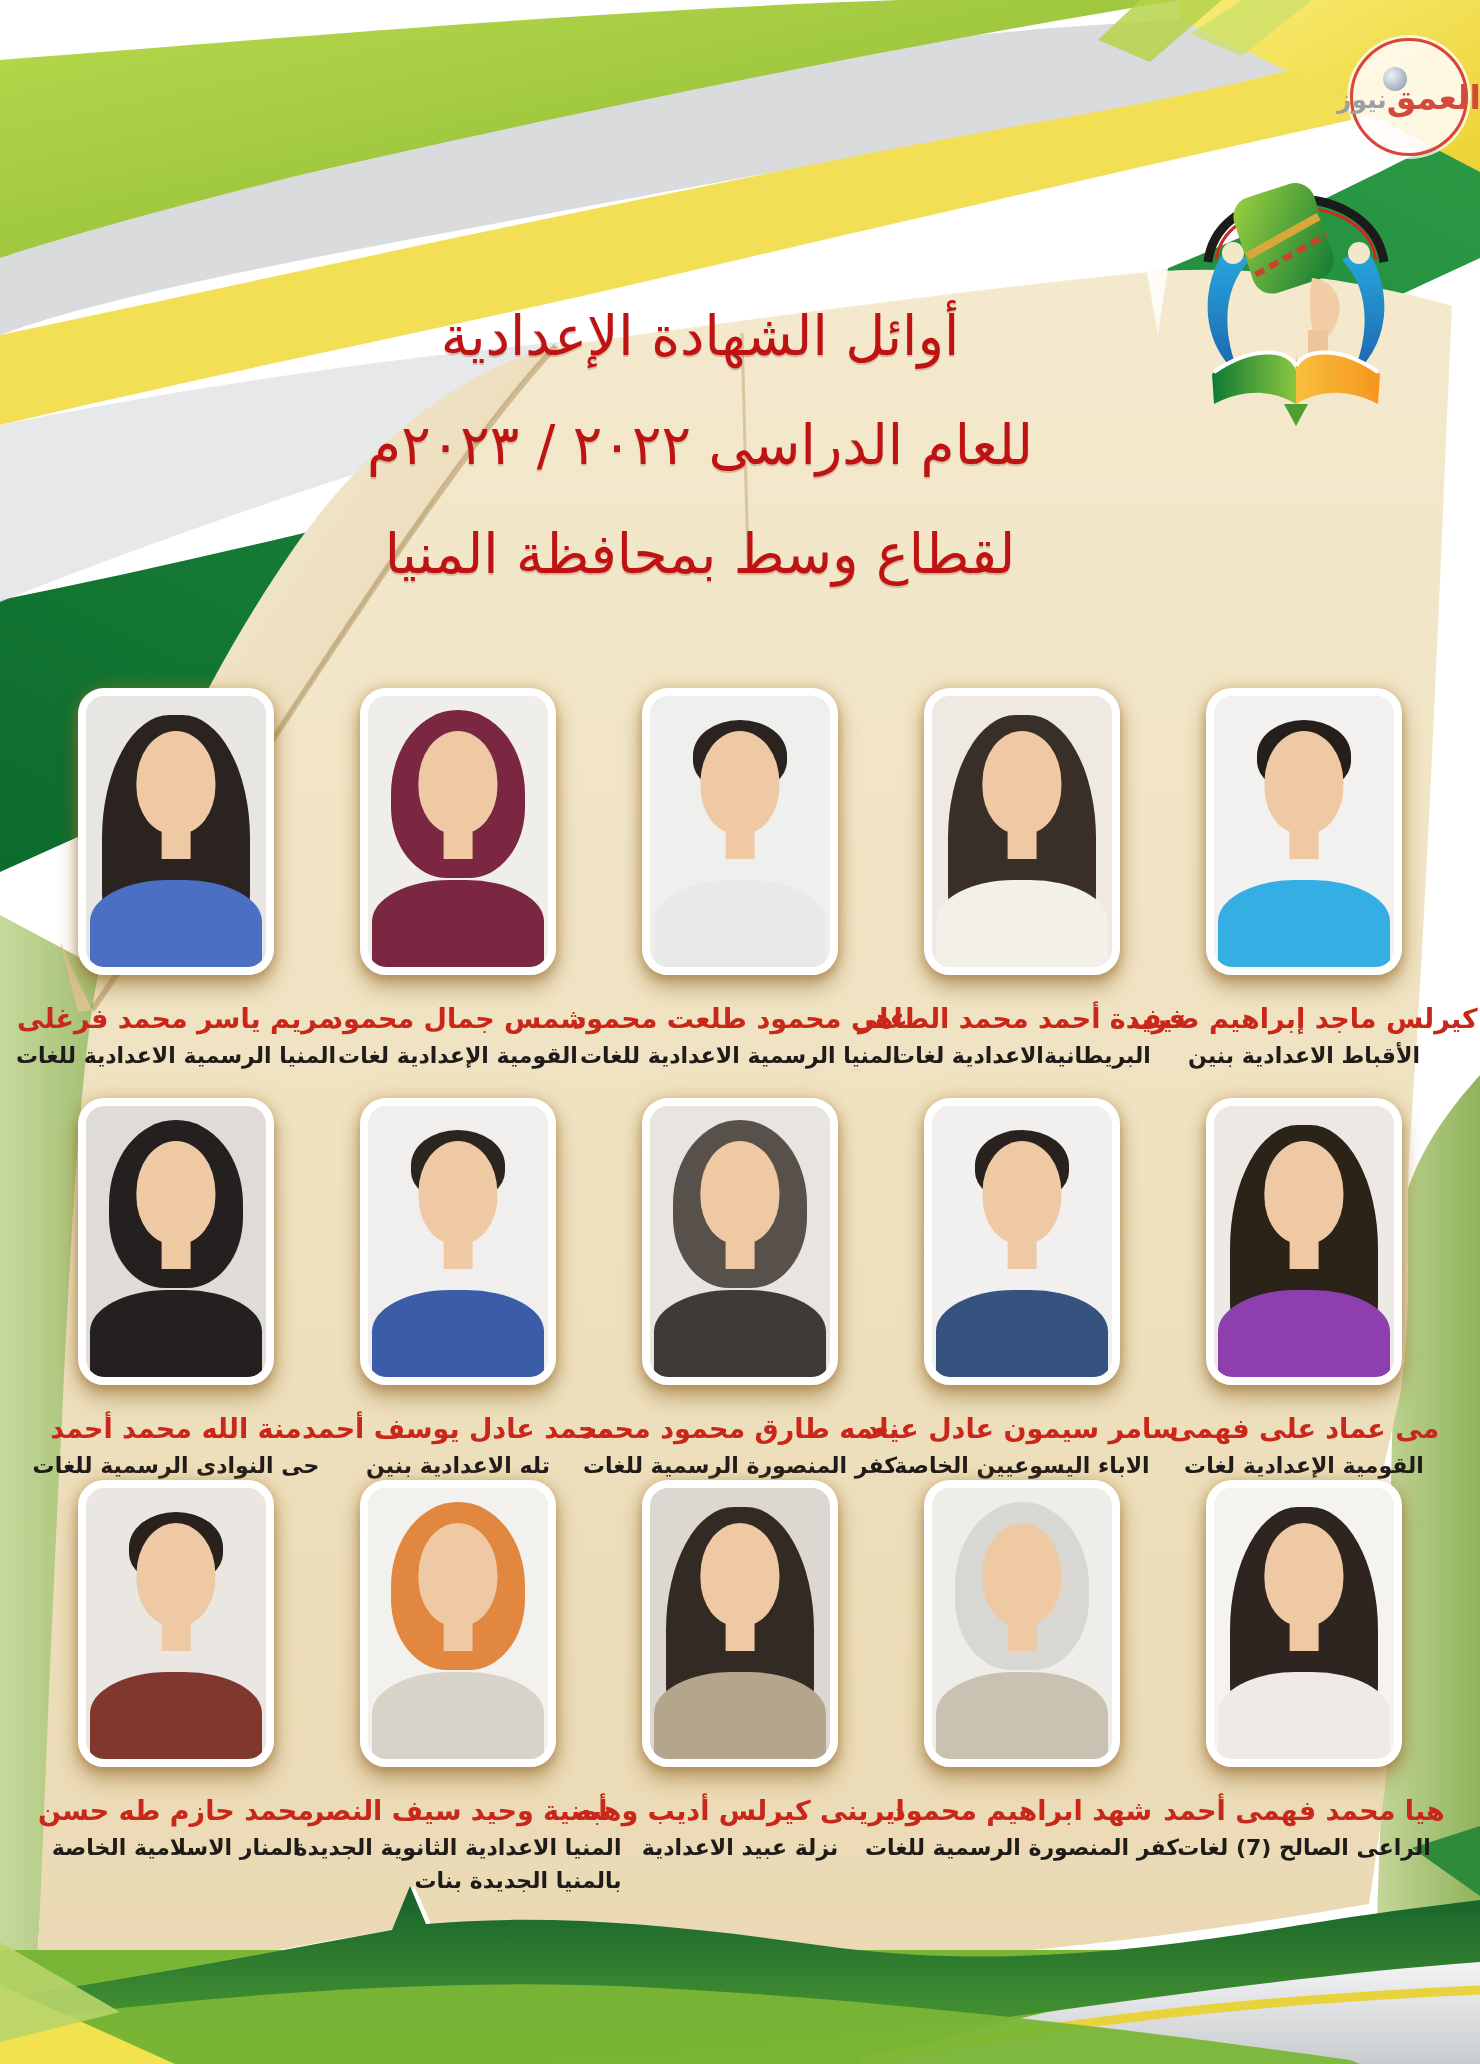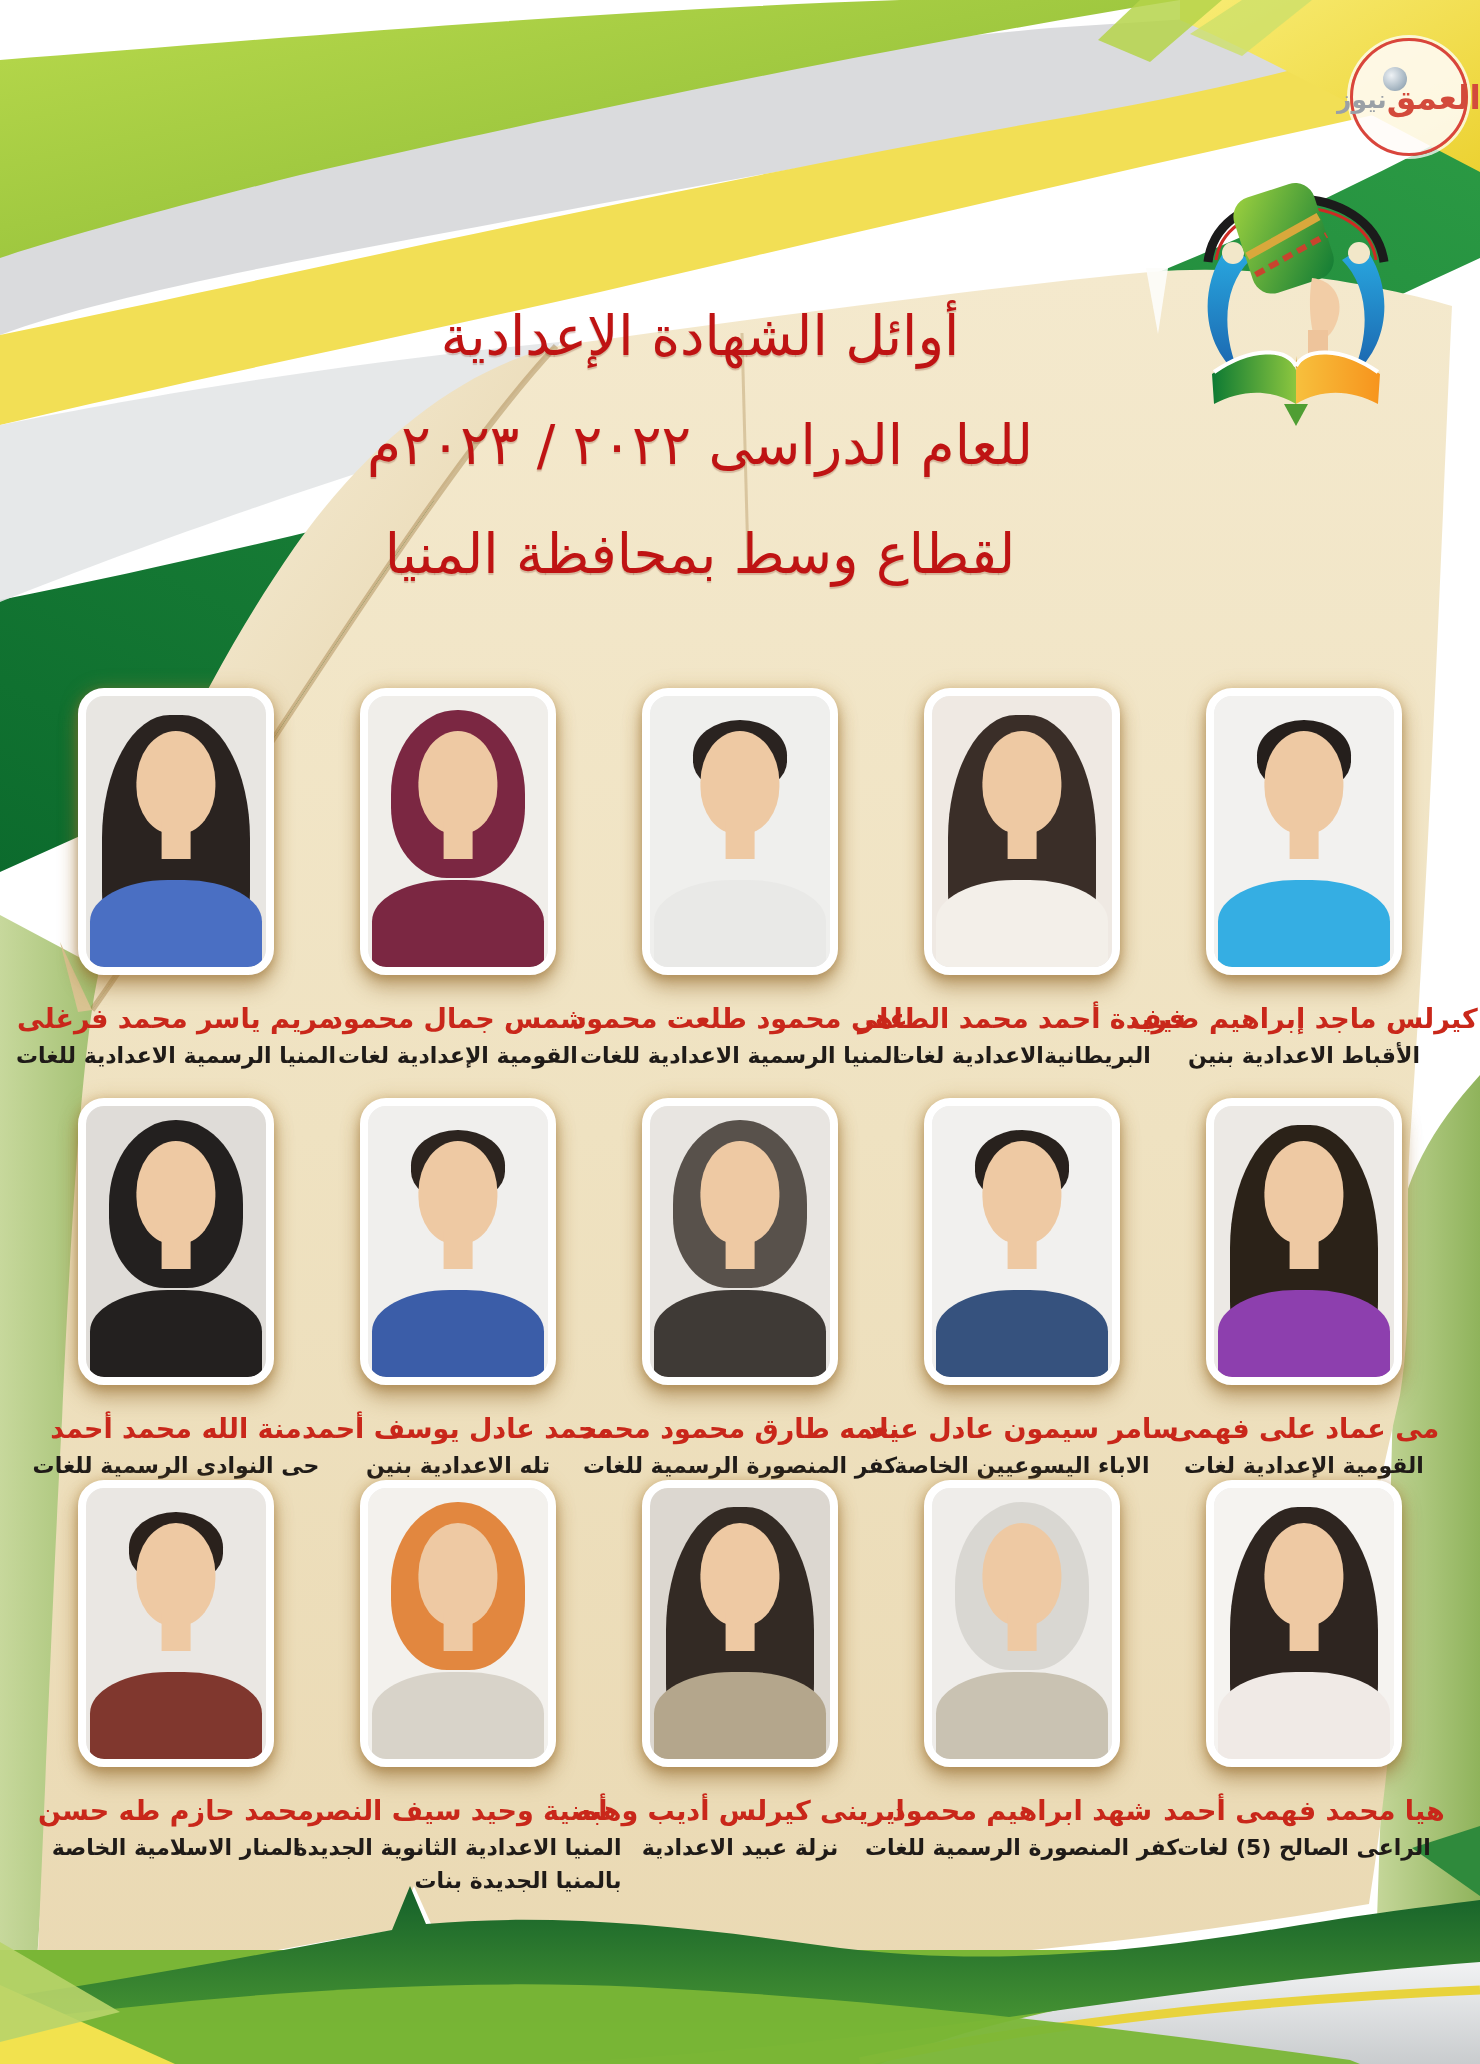--- a/index.html
+++ b/index.html
@@ -332,21 +332,21 @@
       <div class="photo">
         <div class="ph" style="--pbg: #f5f3f0; --hair: #2e2520; --top: #f0eae6;">
           <div class="hairlong"></div>
           <div class="head"></div>
           <div class="neck"></div>
           <div class="torso"></div>
         </div>
       </div>
       <div class="name">هيا محمد فهمى أحمد</div>
       <div class="school">
-          <div>الراعى الصالح (5) لغات</div>
+          <div>الراعى الصالح (7) لغات</div>
         </div>
     </div>
 
     <div class="card">
       <div class="photo">
         <div class="ph" style="--pbg: #efedea; --hair: #d9d7d2; --top: #c9c2b2;">
           <div class="hijab"></div>
           <div class="head"></div>
           <div class="neck"></div>
           <div class="torso"></div>

